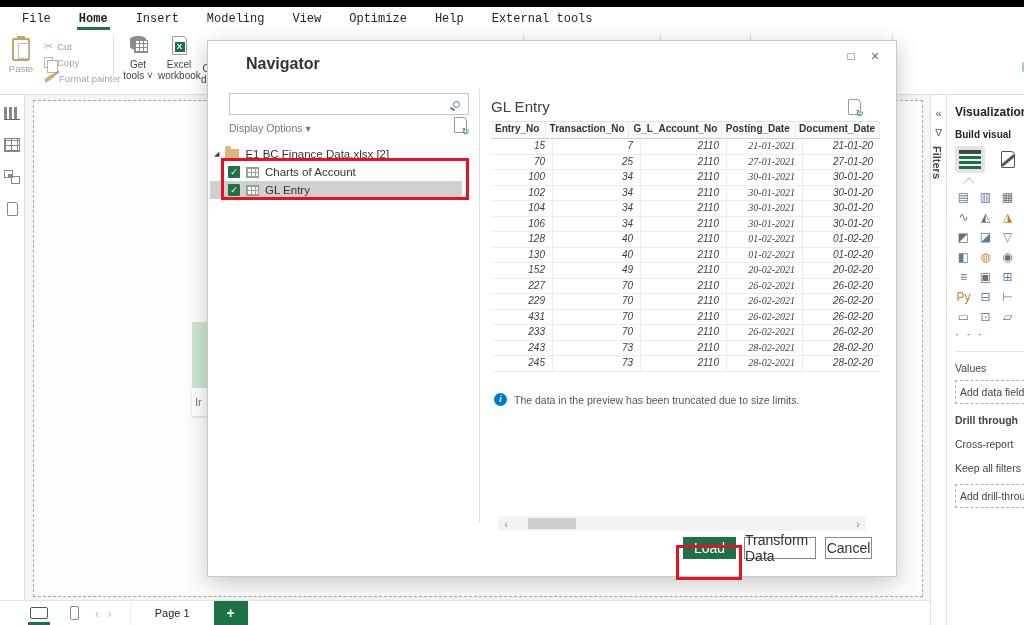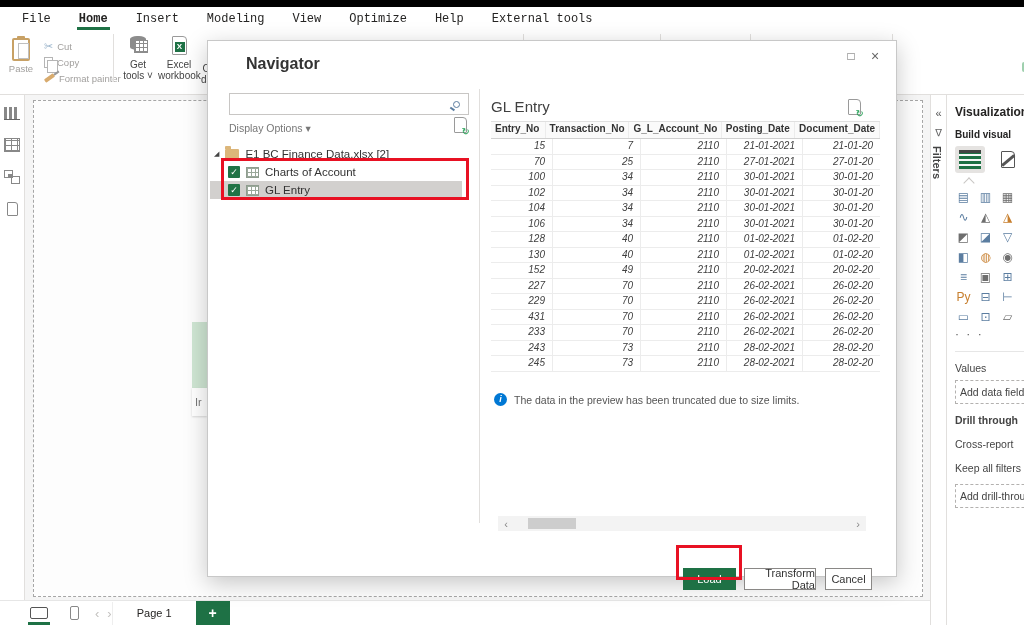--- a/index.html
+++ b/index.html
@@ -55,21 +55,21 @@
   #watermark-green { position:absolute; left:167px; top:227px; width:15px; height:66px; background:#cfe6d3; }
   #watermark-card { position:absolute; left:167px; top:293px; width:15px; height:28px; background:#fff; box-shadow:0 1px 2px rgba(0,0,0,.15); font-size:11px; color:#777; padding:8px 0 0 3px; overflow:hidden; }
 
   
   #pagebar { left:0; top:600px; width:930px; height:25px; background:#fff; border-top:1px solid #e6e6e6; display:flex; align-items:center; }
   .monitor-ic { width:18px; height:12px; border:1.5px solid #555; border-radius:2px; margin-left:30px; position:relative; }
   .monitor-wrap { position:relative; height:25px; display:flex; align-items:center; }
   .monitor-wrap::after { content:""; position:absolute; left:28px; width:22px; bottom:1px; height:3px; background:#1e7145; }
   .phone-ic { width:9px; height:14px; border:1.5px solid #888; border-radius:2px; margin-left:22px; }
   .nav-arrow { color:#c3c1bf; font-size:13px; margin-left:16px; }
-  #page-tab { height:23px; display:flex; align-items:center; padding:0 24px; font-size:11px; color:#252423; background:#fff; border-left:1px solid #eee; }
+  #page-tab { margin-left:18px; height:23px; display:flex; align-items:center; padding:0 24px; font-size:11px; color:#252423; background:#fff; border-left:1px solid #eee; }
   #add-page { width:34px; height:25px; background:#1e7145; color:#fff; font-size:14px; display:flex; align-items:center; justify-content:center; font-weight:bold; }
 
   
   #filters-rail { left:930px; top:95px; width:16px; height:530px; background:#fff; border-left:1px solid #e1dfdd; text-align:center; }
   #filters-rail .chev { font-size:11px; color:#555; margin-top:12px; }
   .funnel { color:#666; font-size:10px; margin-top:8px; }
   .vtext { writing-mode:vertical-rl; font-size:11px; font-weight:bold; color:#444; margin-top:8px; }
 
   
   #viz-panel { left:946px; top:95px; width:78px; height:530px; background:#fff; border-left:1px solid #e1dfdd; padding:10px 0 0 8px; overflow:hidden; }
@@ -115,29 +115,29 @@
   .tree-item[data-state="selected"] { background:#d2d0ce; }
   .cbx { width:12px; height:12px; background:#217346; color:#fff; font-size:9px; line-height:12px; text-align:center; border-radius:1px; }
   .grid-ic { width:13px; height:11px; border:1px solid #8f9d8f; background:#fff; background-image:repeating-linear-gradient(0deg,#9aa89a 0 1px,transparent 1px 4px),repeating-linear-gradient(90deg,#9aa89a 0 1px,transparent 1px 4px); }
   #pane-divider { position:absolute; left:271px; top:48px; width:1px; height:434px; background:#e1dfdd; }
   #preview-title { position:absolute; left:283px; top:57px; font-size:15px; color:#404040; }
   #ptable { position:absolute; left:283px; top:80px; width:389px; overflow:hidden; border-top:1px solid #e0e0e0; }
   .prow { display:flex; height:15.5px; border-bottom:1px solid #ececec;justify-content:center; }
   .prow.head { height:17px; border-bottom:1px solid #d0d0d0; background:#fafafa; }
   .pcell { font-size:10px; padding:1px 7px 0 4px; color:#404040; font-style:italic; text-align:right; overflow:hidden; white-space:nowrap; border-right:1px solid #ececec; }
   .prow.head .pcell { font-style:normal; font-weight:bold; color:#333; text-align:left; }
-  .c0 { width:62px; } .c1 { width:88px; } .c2 { width:86px; } .c3 { width:76px; } .c4 { width:77px; border-right:none; }
+  .c0 { width:62px; } .c1 { width:88px; } .c2 { width:86px; } .c3 { width:76px;font-family:Liberation Serif, serif; } .c4 { width:77px; border-right:none; }
   #info-row { position:absolute; left:286px; top:352px; display:flex; align-items:center; gap:7px; }
   .info-ic { width:13px; height:13px; border-radius:50%; background:#0078d4; color:#fff; font-size:9px; font-weight:bold; font-style:italic; text-align:center; line-height:13px; }
   #info-text { font-size:10.5px; color:#555; }
   #hscroll { position:absolute; left:290px; top:475px; width:368px; height:15px; background:#f3f3f3; display:flex; align-items:center; }
   .scr-arrow { font-size:11px; color:#888; width:16px; text-align:center; }
   .scr-track { flex:1; height:100%; position:relative; }
   .scr-thumb { position:absolute; left:14px; top:2px; width:48px; height:11px; background:#cdcdcd; }
-  .dlg-btn { position:absolute; top:527px; height:22px; font-size:11px; display:flex; align-items:center; justify-content:center; border:1px solid #8a8886; background:#fff; color:#333;text-align:right; }
+  .dlg-btn { position:absolute; top:496px; height:22px; font-size:14px; display:flex; align-items:center; justify-content:center; border:1px solid #8a8886; background:#fff; color:#333; }
   #btn-load { left:475px; width:53px; background:#1e7145; border-color:#1e7145; color:#fff; }
   #btn-transform { left:536px; width:72px; }
   #btn-cancel { left:617px; width:47px; }
 
   
   .red-box { position:absolute; border:3px solid #e81123; background:transparent; pointer-events:none; }
   #red-tree { left:221px; top:158px; width:248px; height:42px; }
   #red-load { left:676px; top:545px; width:66px; height:35px; }
 </style>
 </head>

